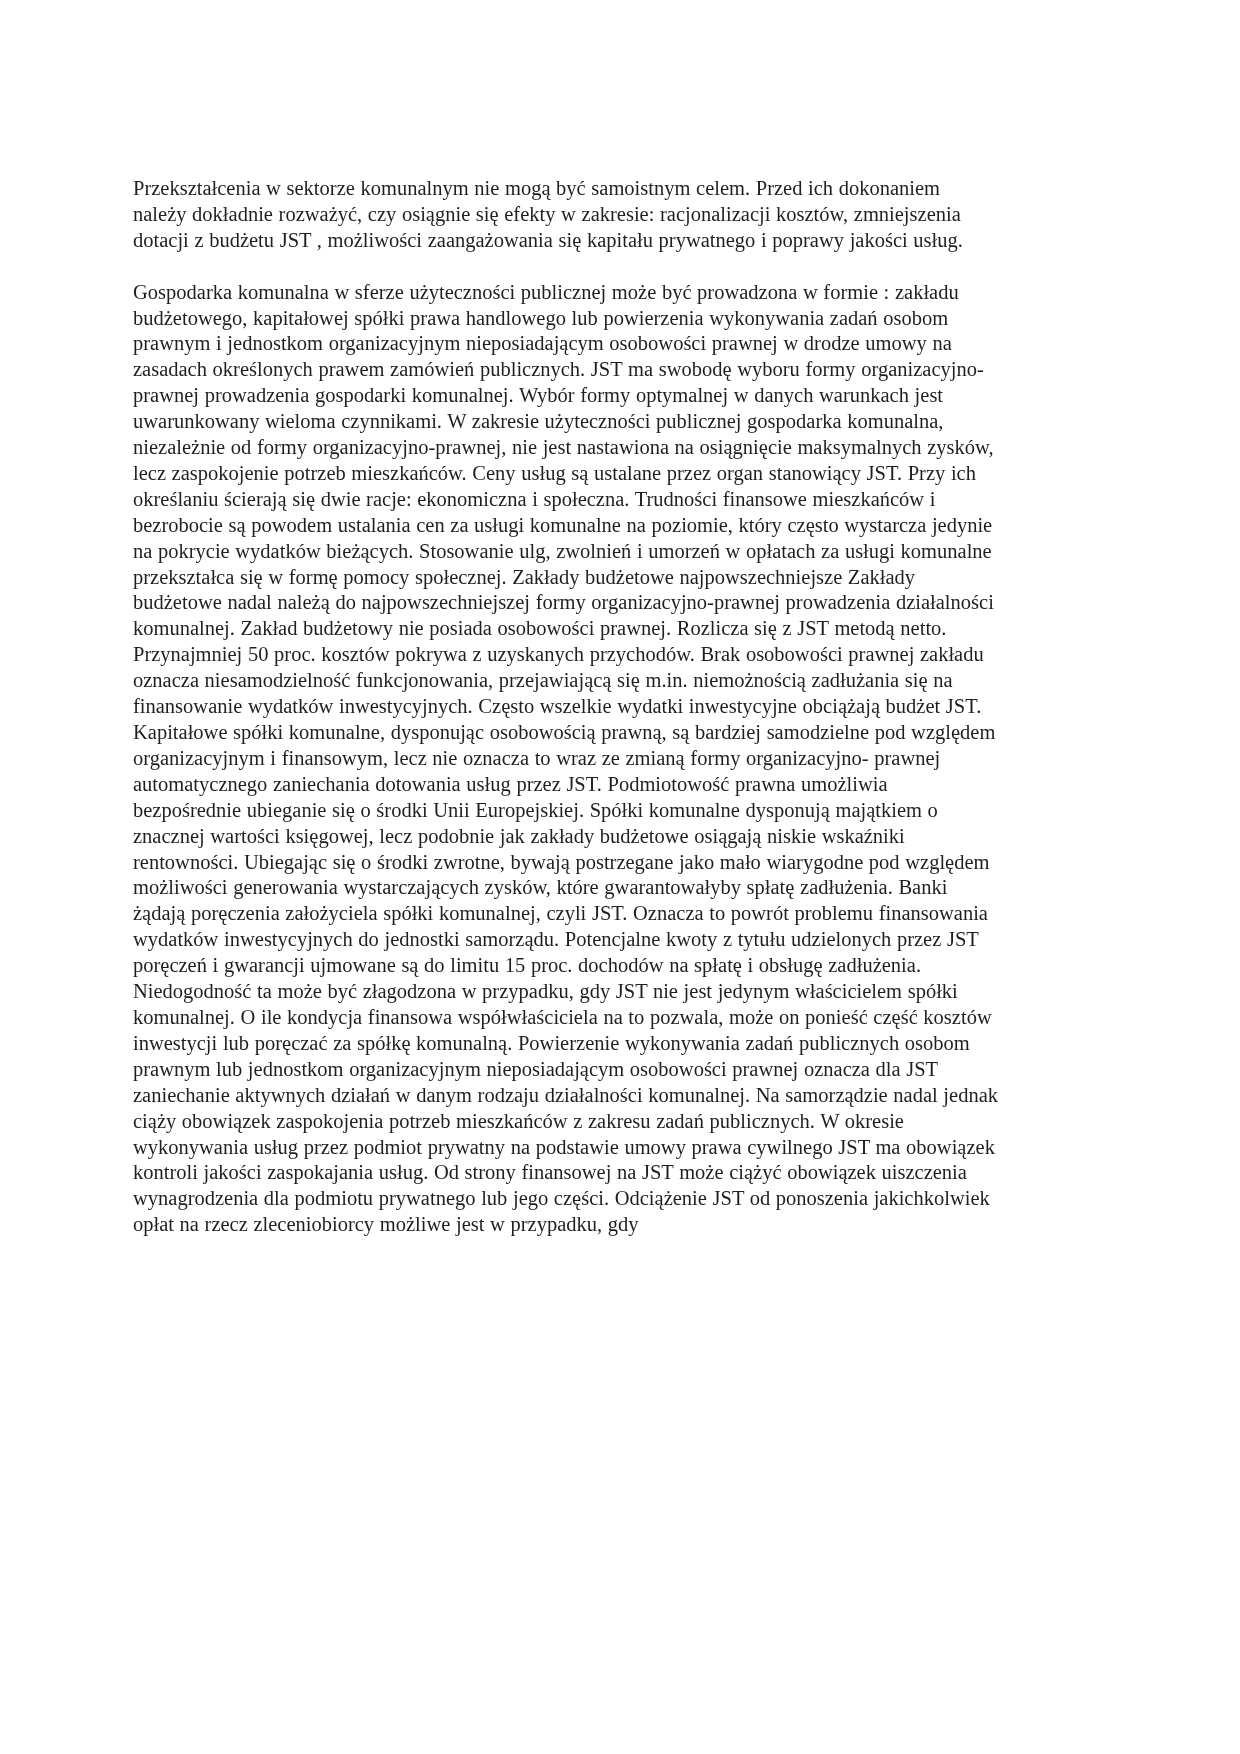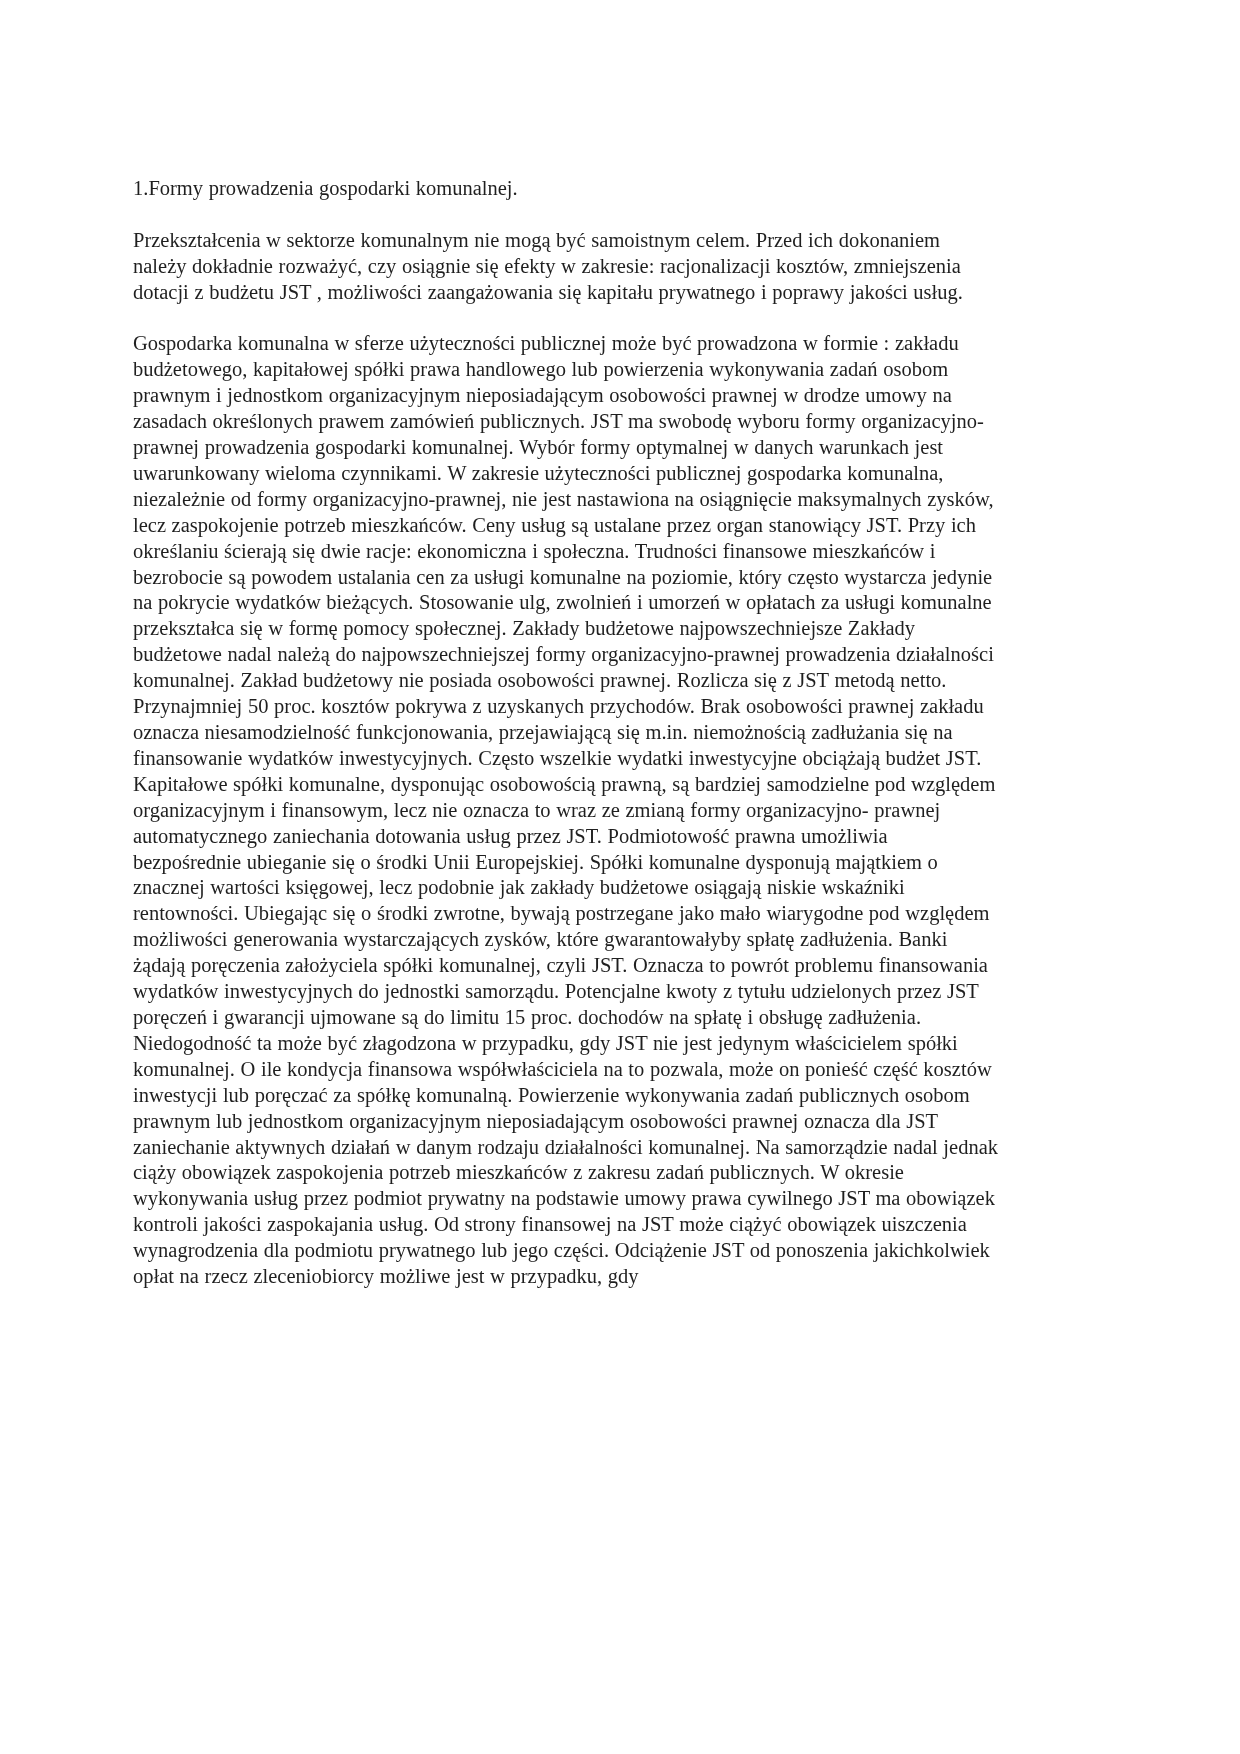--- a/index.html
+++ b/index.html
@@ -43,17 +43,16 @@
   }
   .doc-para:last-child {
     margin-bottom: 8px;
   }
 </style>
 </head>
 <body>
 
 <div class="page">
   <div class="page-content">
-    <p class="doc-title">1.Formy prowadzenia gospodarki komunalnej.</p>
     <p class="doc-para">Przekształcenia w sektorze komunalnym nie mogą być samoistnym celem. Przed ich dokonaniem należy dokładnie rozważyć, czy osiągnie się efekty w zakresie: racjonalizacji kosztów, zmniejszenia dotacji z budżetu JST , możliwości zaangażowania się kapitału prywatnego i poprawy jakości usług.</p>
     <p class="doc-para">Gospodarka komunalna w sferze użyteczności publicznej może być prowadzona w formie : zakładu budżetowego, kapitałowej spółki prawa handlowego lub powierzenia wykonywania zadań osobom prawnym i jednostkom organizacyjnym nieposiadającym osobowości prawnej w drodze umowy na zasadach określonych prawem zamówień publicznych. JST ma swobodę wyboru formy organizacyjno- prawnej prowadzenia gospodarki komunalnej. Wybór formy optymalnej w danych warunkach jest uwarunkowany wieloma czynnikami. W zakresie użyteczności publicznej gospodarka komunalna, niezależnie od formy organizacyjno-prawnej, nie jest nastawiona na osiągnięcie maksymalnych zysków, lecz zaspokojenie potrzeb mieszkańców. Ceny usług są ustalane przez organ stanowiący JST. Przy ich określaniu ścierają się dwie racje: ekonomiczna i społeczna. Trudności finansowe mieszkańców i bezrobocie są powodem ustalania cen za usługi komunalne na poziomie, który często wystarcza jedynie na pokrycie wydatków bieżących. Stosowanie ulg, zwolnień i umorzeń w opłatach za usługi komunalne przekształca się w formę pomocy społecznej. Zakłady budżetowe najpowszechniejsze Zakłady budżetowe nadal należą do najpowszechniejszej formy organizacyjno-prawnej prowadzenia działalności komunalnej. Zakład budżetowy nie posiada osobowości prawnej. Rozlicza się z JST metodą netto. Przynajmniej 50 proc. kosztów pokrywa z uzyskanych przychodów. Brak osobowości prawnej zakładu oznacza niesamodzielność funkcjonowania, przejawiającą się m.in. niemożnością zadłużania się na finansowanie wydatków inwestycyjnych. Często wszelkie wydatki inwestycyjne obciążają budżet JST. Kapitałowe spółki komunalne, dysponując osobowością prawną, są bardziej samodzielne pod względem organizacyjnym i finansowym, lecz nie oznacza to wraz ze zmianą formy organizacyjno- prawnej automatycznego zaniechania dotowania usług przez JST. Podmiotowość prawna umożliwia bezpośrednie ubieganie się o środki Unii Europejskiej. Spółki komunalne dysponują majątkiem o znacznej wartości księgowej, lecz podobnie jak zakłady budżetowe osiągają niskie wskaźniki rentowności. Ubiegając się o środki zwrotne, bywają postrzegane jako mało wiarygodne pod względem możliwości generowania wystarczających zysków, które gwarantowałyby spłatę zadłużenia. Banki żądają poręczenia założyciela spółki komunalnej, czyli JST. Oznacza to powrót problemu finansowania wydatków inwestycyjnych do jednostki samorządu. Potencjalne kwoty z tytułu udzielonych przez JST poręczeń i gwarancji ujmowane są do limitu 15 proc. dochodów na spłatę i obsługę zadłużenia. Niedogodność ta może być złagodzona w przypadku, gdy JST nie jest jedynym właścicielem spółki komunalnej. O ile kondycja finansowa współwłaściciela na to pozwala, może on ponieść część kosztów inwestycji lub poręczać za spółkę komunalną. Powierzenie wykonywania zadań publicznych osobom prawnym lub jednostkom organizacyjnym nieposiadającym osobowości prawnej oznacza dla JST zaniechanie aktywnych działań w danym rodzaju działalności komunalnej. Na samorządzie nadal jednak ciąży obowiązek zaspokojenia potrzeb mieszkańców z zakresu zadań publicznych. W okresie wykonywania usług przez podmiot prywatny na podstawie umowy prawa cywilnego JST ma obowiązek kontroli jakości zaspokajania usług. Od strony finansowej na JST może ciążyć obowiązek uiszczenia wynagrodzenia dla podmiotu prywatnego lub jego części. Odciążenie JST od ponoszenia jakichkolwiek opłat na rzecz zleceniobiorcy możliwe jest w przypadku, gdy</p>
   </div>
 </div>
 
 </body></html>

